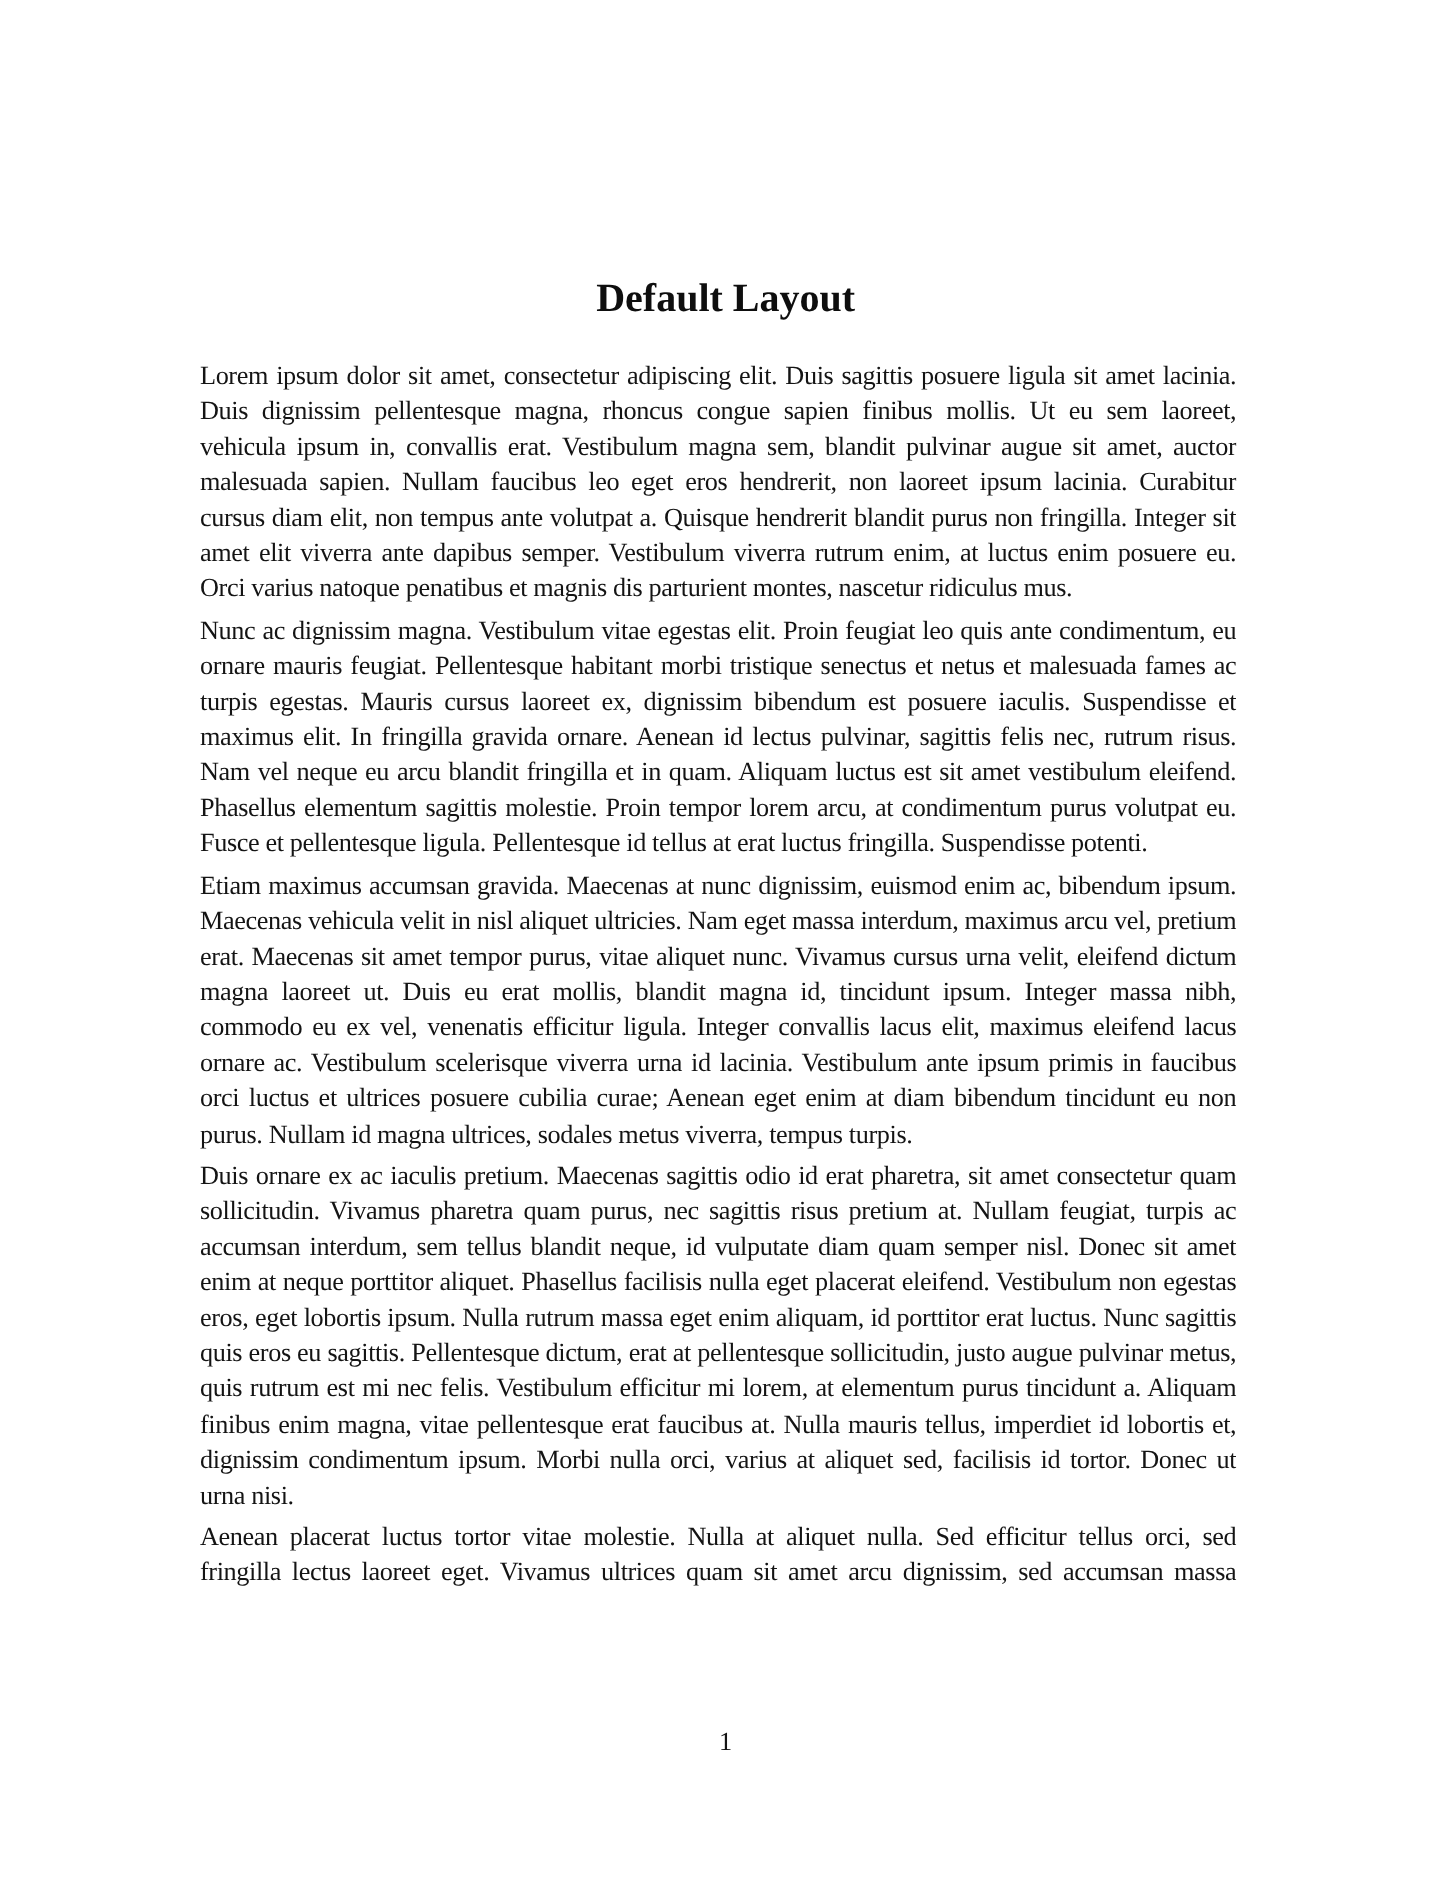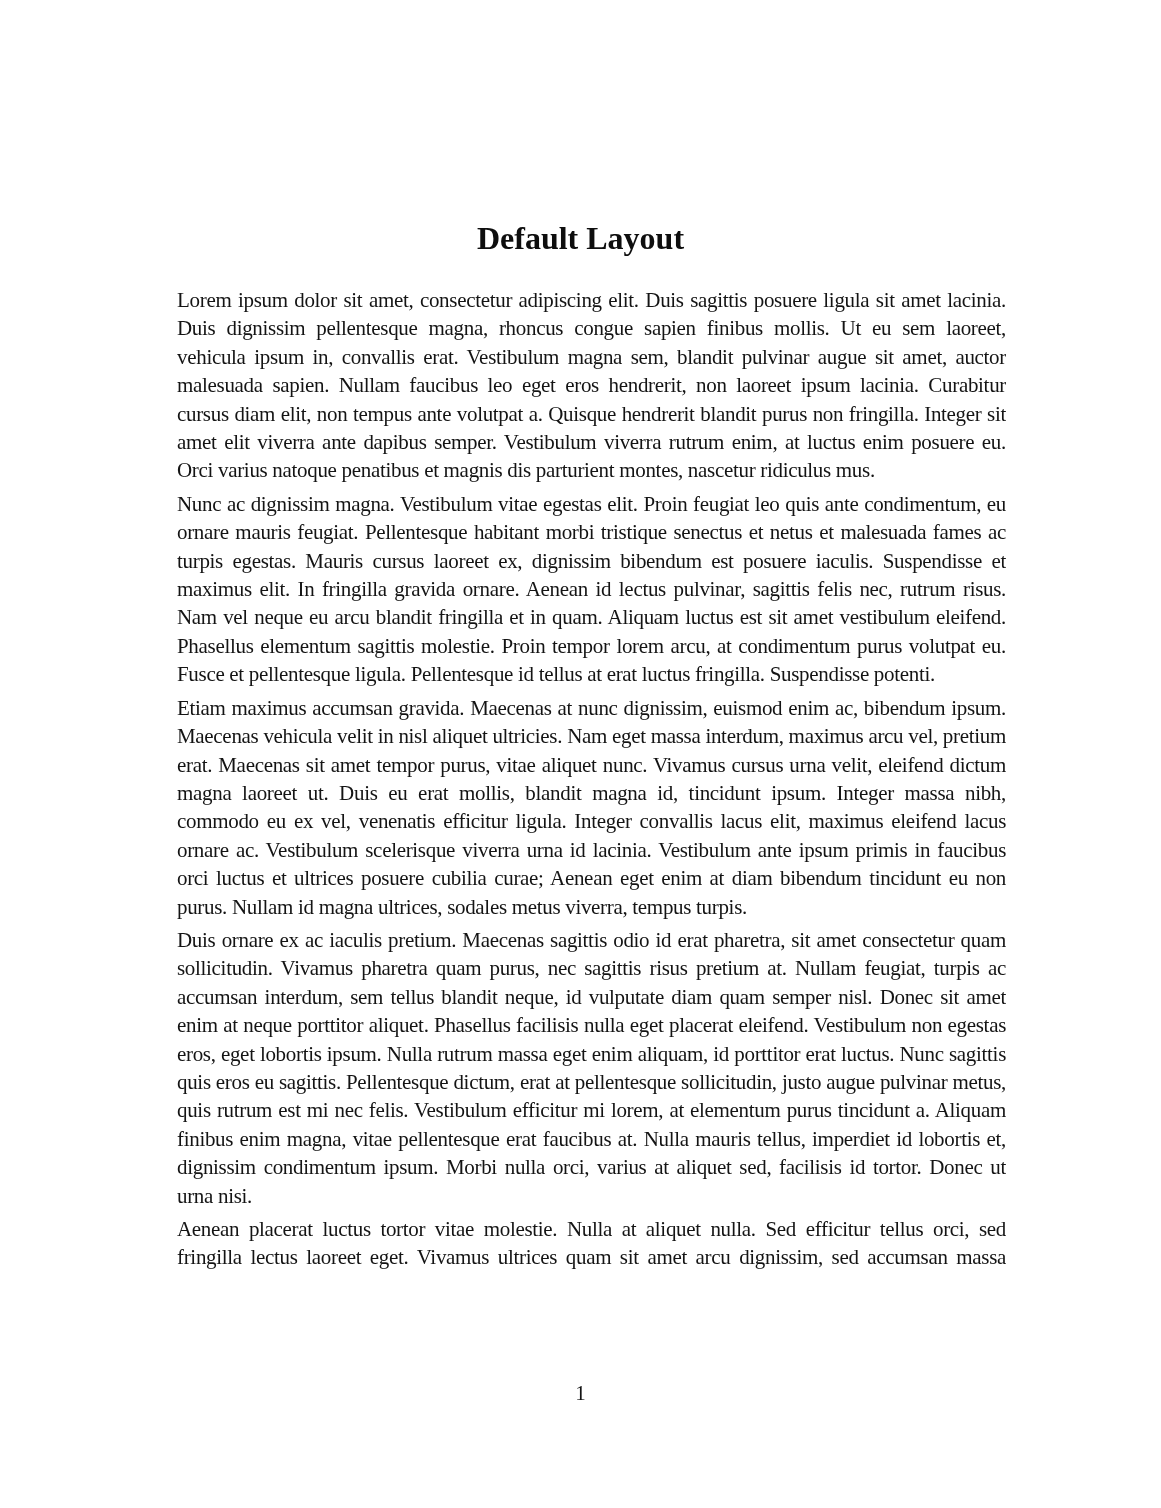--- a/index.html
+++ b/index.html
@@ -24,21 +24,21 @@
     width: 829px;
     text-align: center;
     font-size: 32px;
     font-weight: 700;
     line-height: 42px;
     color: #0e0e0e;
   }
   .doc-body {
     position: absolute;
     top: 286px;
-    left: 177px;
+    left: 160px;
     width: 829px;
     height: 1070px;
     overflow: hidden;
     font-size: 21px;
     line-height: 28.4px;
     letter-spacing: -0.015em;
     text-align: justify;
   }
   .doc-body p {
     margin: 0 0 5px 0;

